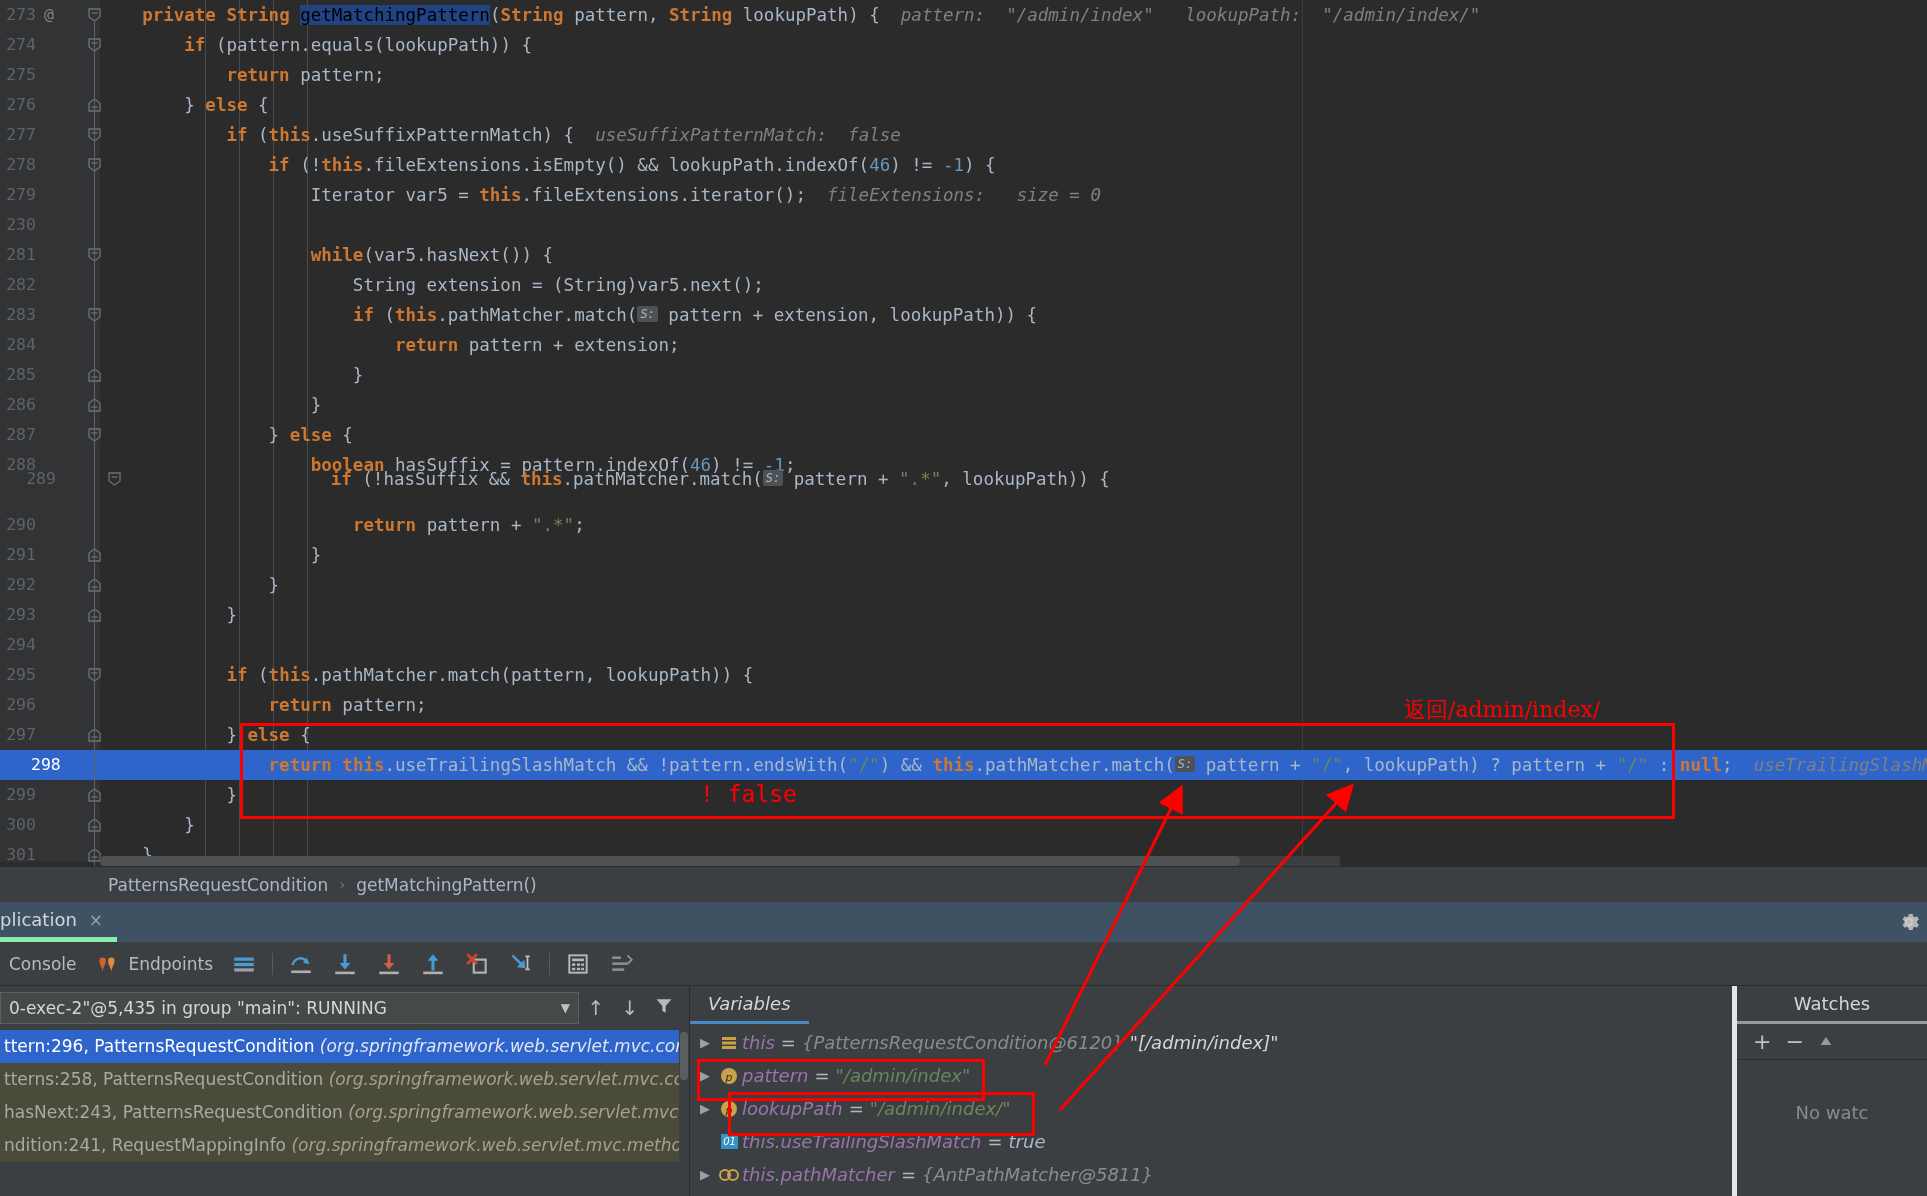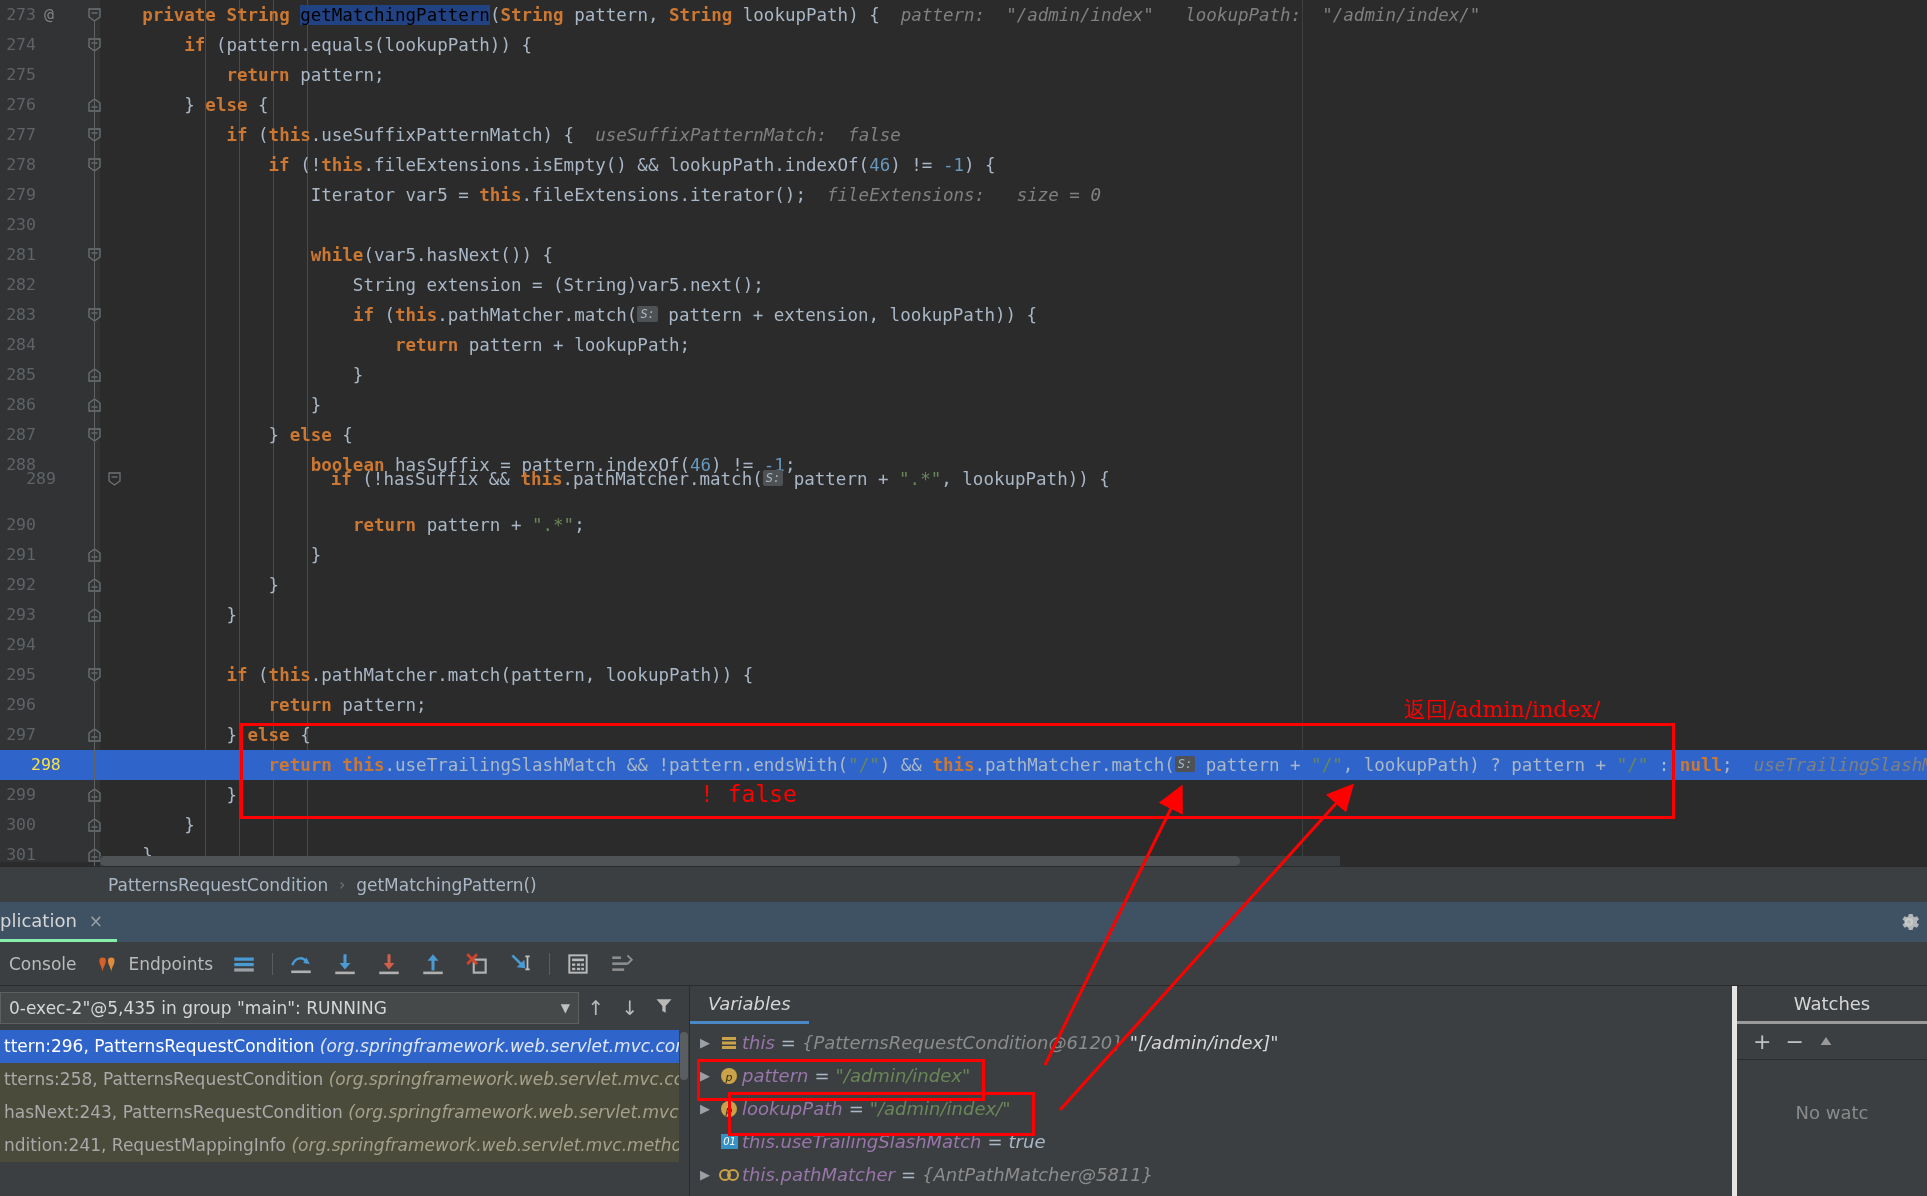--- a/index.html
+++ b/index.html
@@ -27,21 +27,21 @@
     background: #313335;
   }
   .fold-bg {
     position: absolute; left: 42px; top: 0; width: 58px; height: 862px;
     background: #313335;
   }
   .lnum {
     position: absolute; left: 0; width: 36px; text-align: right;
     color: #606366; font-family: "DejaVu Sans Mono", monospace; font-size: 16.5px;
   }
-  .row.sel .lnum { color: #fde047; padding-left: 31px; }
+  .row.sel .lnum { color: #ffffff; padding-left: 31px; }
   .atmark { position: absolute; left: 44px; color: #808080; font-size: 16.5px;
             font-family:"DejaVu Sans Mono", monospace;}
   .code { position: absolute; left: 100px; top: 0; }
 
   
   .iguide { position: absolute; top: 0; width: 1px; height: 862px; background: #4b4b4b; }
   .kwb  { color: #cc7832; font-weight: bold; }
   .id   { color: #a9b7c6; }
   .num  { color: #6897bb; }
   .str  { color: #6a8759; }
@@ -85,21 +85,21 @@
     position: absolute; left: 0; top: 902px; width: 1927px; height: 294px;
     background: #3c3f41;
   }
   .tabbar {
     position: relative; height: 40px; background: #3f5263;
     display: flex; align-items: center;
   }
   .tabitem {
     position: relative; height: 40px; display: flex; align-items: center;
     padding: 0 14px 0 0; color: #d6d6d6; font-size: 18px;
-    border-bottom: 3px solid #86efac;
+    border-bottom: 5px solid #86efac;
   }
   .tabitem .x { margin-left: 12px; color: #9aa0a6; font-size: 17px; }
   .gear {
     position: absolute; right: 6px; top: 8px; color: #c9c9c9; font-size: 22px;
   }
 
   .toolbar {
     height: 44px; background: #3c3f41; display: flex; align-items: center;
     padding-left: 0px; gap: 0px; border-bottom: 1px solid #2b2b2b;
   }
@@ -209,21 +209,21 @@
         <div class="row" style="top: 210px; position: absolute; left: 0px; width: 1927px;"><span class="lnum">230</span><span class="code"></span></div>
         <div class="row" style="top: 240px; position: absolute; left: 0px; width: 1927px;"><span class="lnum">281</span><span class="fold"><svg width="13" height="14" viewBox="0 0 13 14">
               <path d="M1 1 H12 V9 L6.5 13 L1 9 Z" fill="none" stroke="#6e7375" stroke-width="1.3"></path>
               <path d="M3.5 5 H9.5" stroke="#6e7375" stroke-width="1.3"></path>
             </svg></span><span class="code"><span class="id">                    </span><span class="kwb">while</span><span class="id">(var5.hasNext()) {</span></span></div>
         <div class="row" style="top: 270px; position: absolute; left: 0px; width: 1927px;"><span class="lnum">282</span><span class="code"><span class="id">                        String extension = (String)var5.next();</span></span></div>
         <div class="row" style="top: 300px; position: absolute; left: 0px; width: 1927px;"><span class="lnum">283</span><span class="fold"><svg width="13" height="14" viewBox="0 0 13 14">
               <path d="M1 1 H12 V9 L6.5 13 L1 9 Z" fill="none" stroke="#6e7375" stroke-width="1.3"></path>
               <path d="M3.5 5 H9.5" stroke="#6e7375" stroke-width="1.3"></path>
             </svg></span><span class="code"><span class="id">                        </span><span class="kwb">if </span><span class="id">(</span><span class="kwb">this</span><span class="id">.pathMatcher.match(</span><span class="sbadge">S:</span><span class="id"> pattern + extension, lookupPath)) {</span></span></div>
-        <div class="row" style="top: 330px; position: absolute; left: 0px; width: 1766px;"><span class="lnum">284</span><span class="code"><span class="id">                            </span><span class="kwb">return </span><span class="id">pattern + lookupPath;</span></span></div>
+        <div class="row" style="top: 330px; position: absolute; left: 0px; width: 1766px;"><span class="lnum">284</span><span class="code"><span class="id">                            </span><span class="kwb">return </span><span class="id">pattern + extension;</span></span></div>
         <div class="row" style="top: 360px; position: absolute; left: 0px; width: 1927px;"><span class="lnum">285</span><span class="fold"><svg width="13" height="14" viewBox="0 0 13 14">
               <path d="M1 13 H12 V5 L6.5 1 L1 5 Z" fill="none" stroke="#6e7375" stroke-width="1.3"></path>
               <path d="M3.5 9 H9.5" stroke="#6e7375" stroke-width="1.3"></path>
             </svg></span><span class="code"><span class="id">                        }</span></span></div>
         <div class="row" style="top: 390px; position: absolute; left: 0px; width: 1927px;"><span class="lnum">286</span><span class="fold"><svg width="13" height="14" viewBox="0 0 13 14">
               <path d="M1 13 H12 V5 L6.5 1 L1 5 Z" fill="none" stroke="#6e7375" stroke-width="1.3"></path>
               <path d="M3.5 9 H9.5" stroke="#6e7375" stroke-width="1.3"></path>
             </svg></span><span class="code"><span class="id">                    }</span></span></div>
         <div class="row" style="top: 420px; position: absolute; left: 0px; width: 1927px;"><span class="lnum">287</span><span class="fold"><svg width="13" height="14" viewBox="0 0 13 14">
               <path d="M1 1 H12 V9 L6.5 13 L1 9 Z" fill="none" stroke="#6e7375" stroke-width="1.3"></path>

